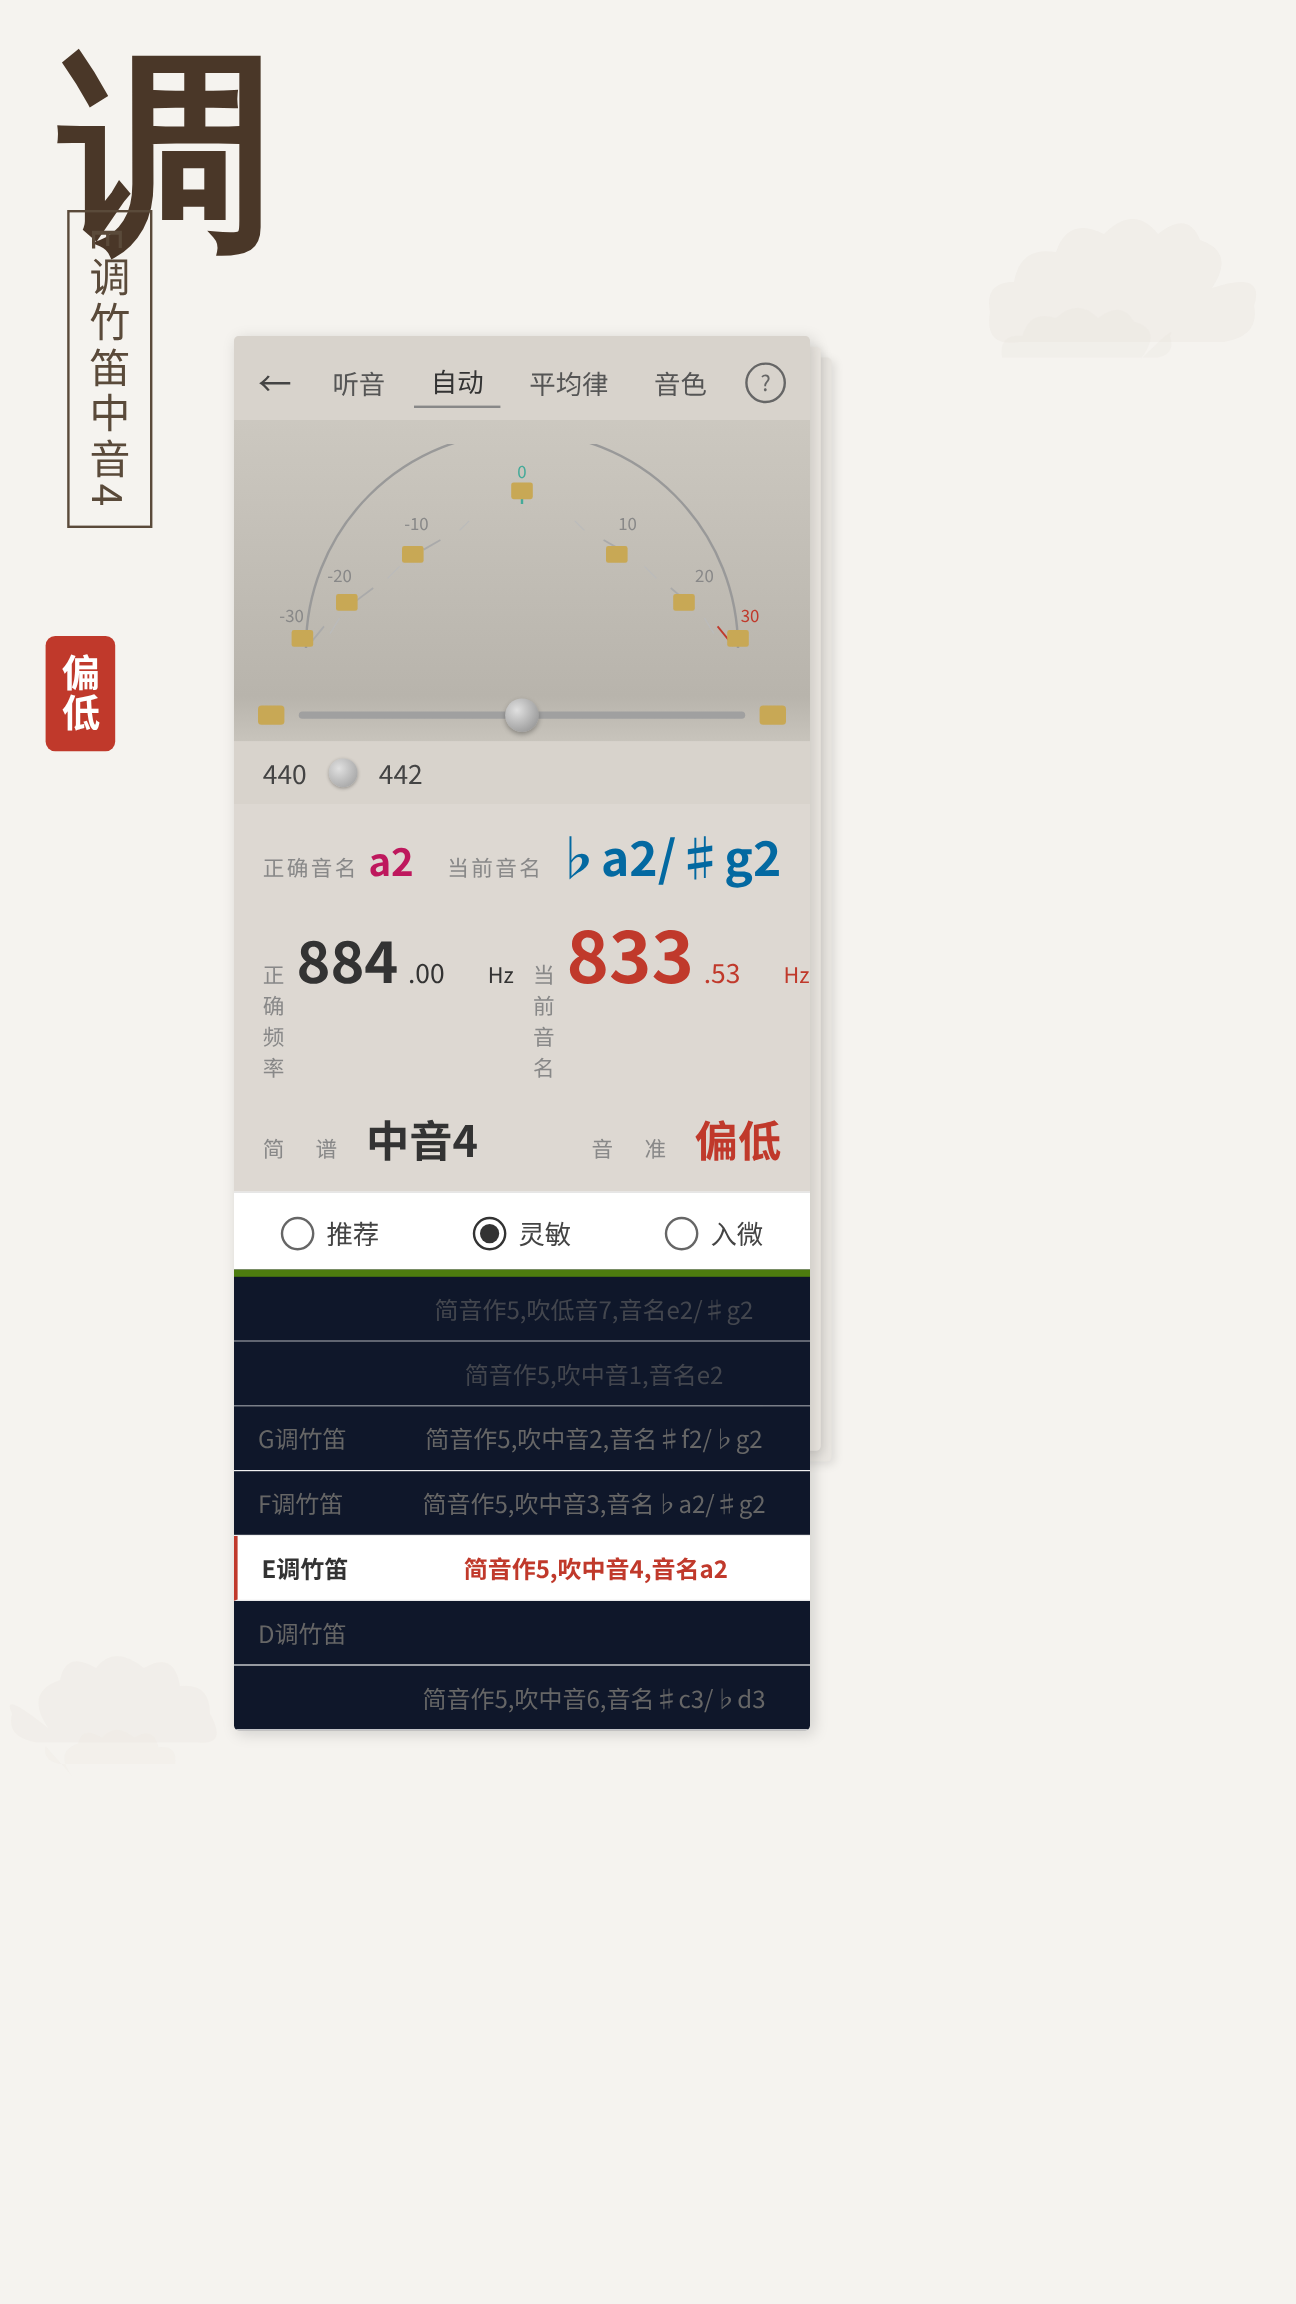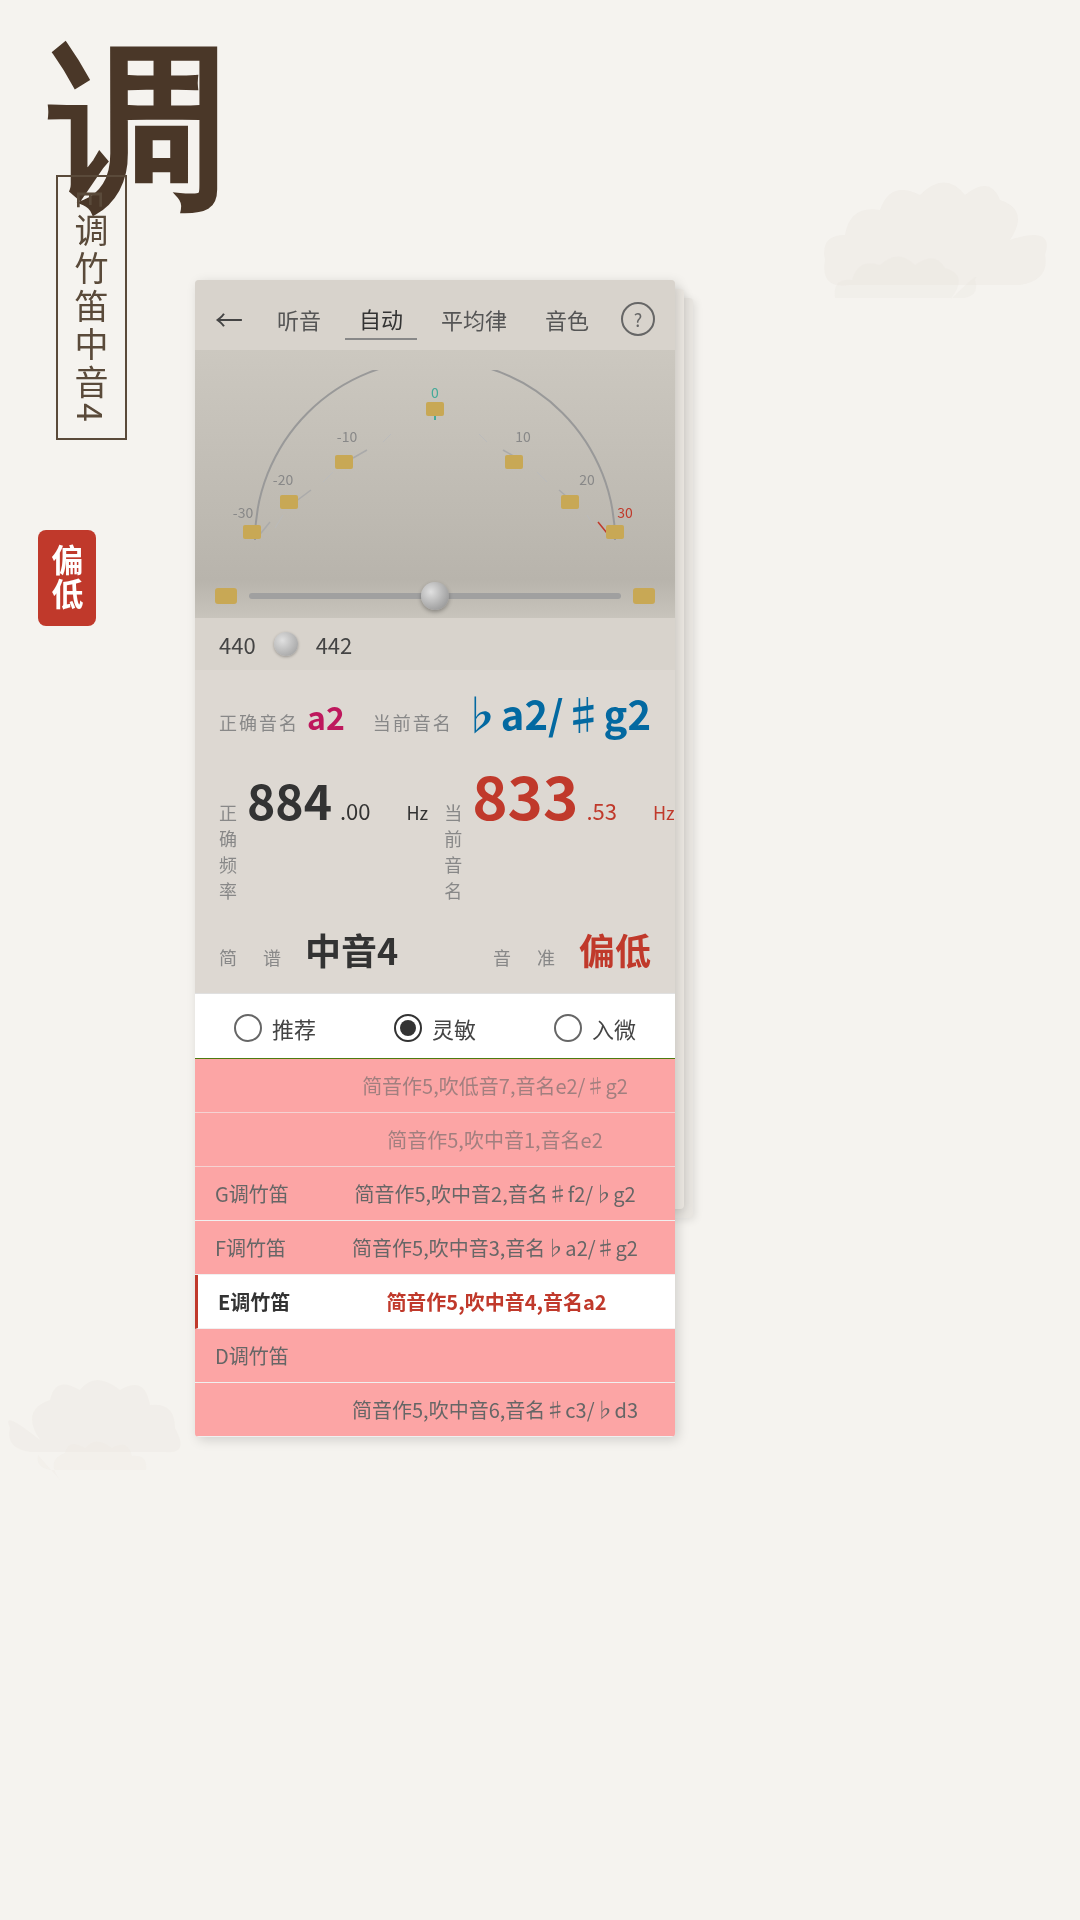--- a/index.html
+++ b/index.html
@@ -330,22 +330,22 @@
       border-radius: 50%;
       background: #333;
     }
     .radio-label {
       font-size: 22px;
       color: #444;
     }
 
     
     .table-section {
-      background: #fca5a5;
-      border-top: 1px solid #4d7c0f;
+      background: #0f172a;
+      border-top: 6px solid #4d7c0f;
     }
     .table-row {
       display: flex;
       padding: 12px 20px;
       border-bottom: 1px solid #f0f0f0;
       align-items: center;
     }
     .table-row.highlighted {
       background: #fff;
     }

